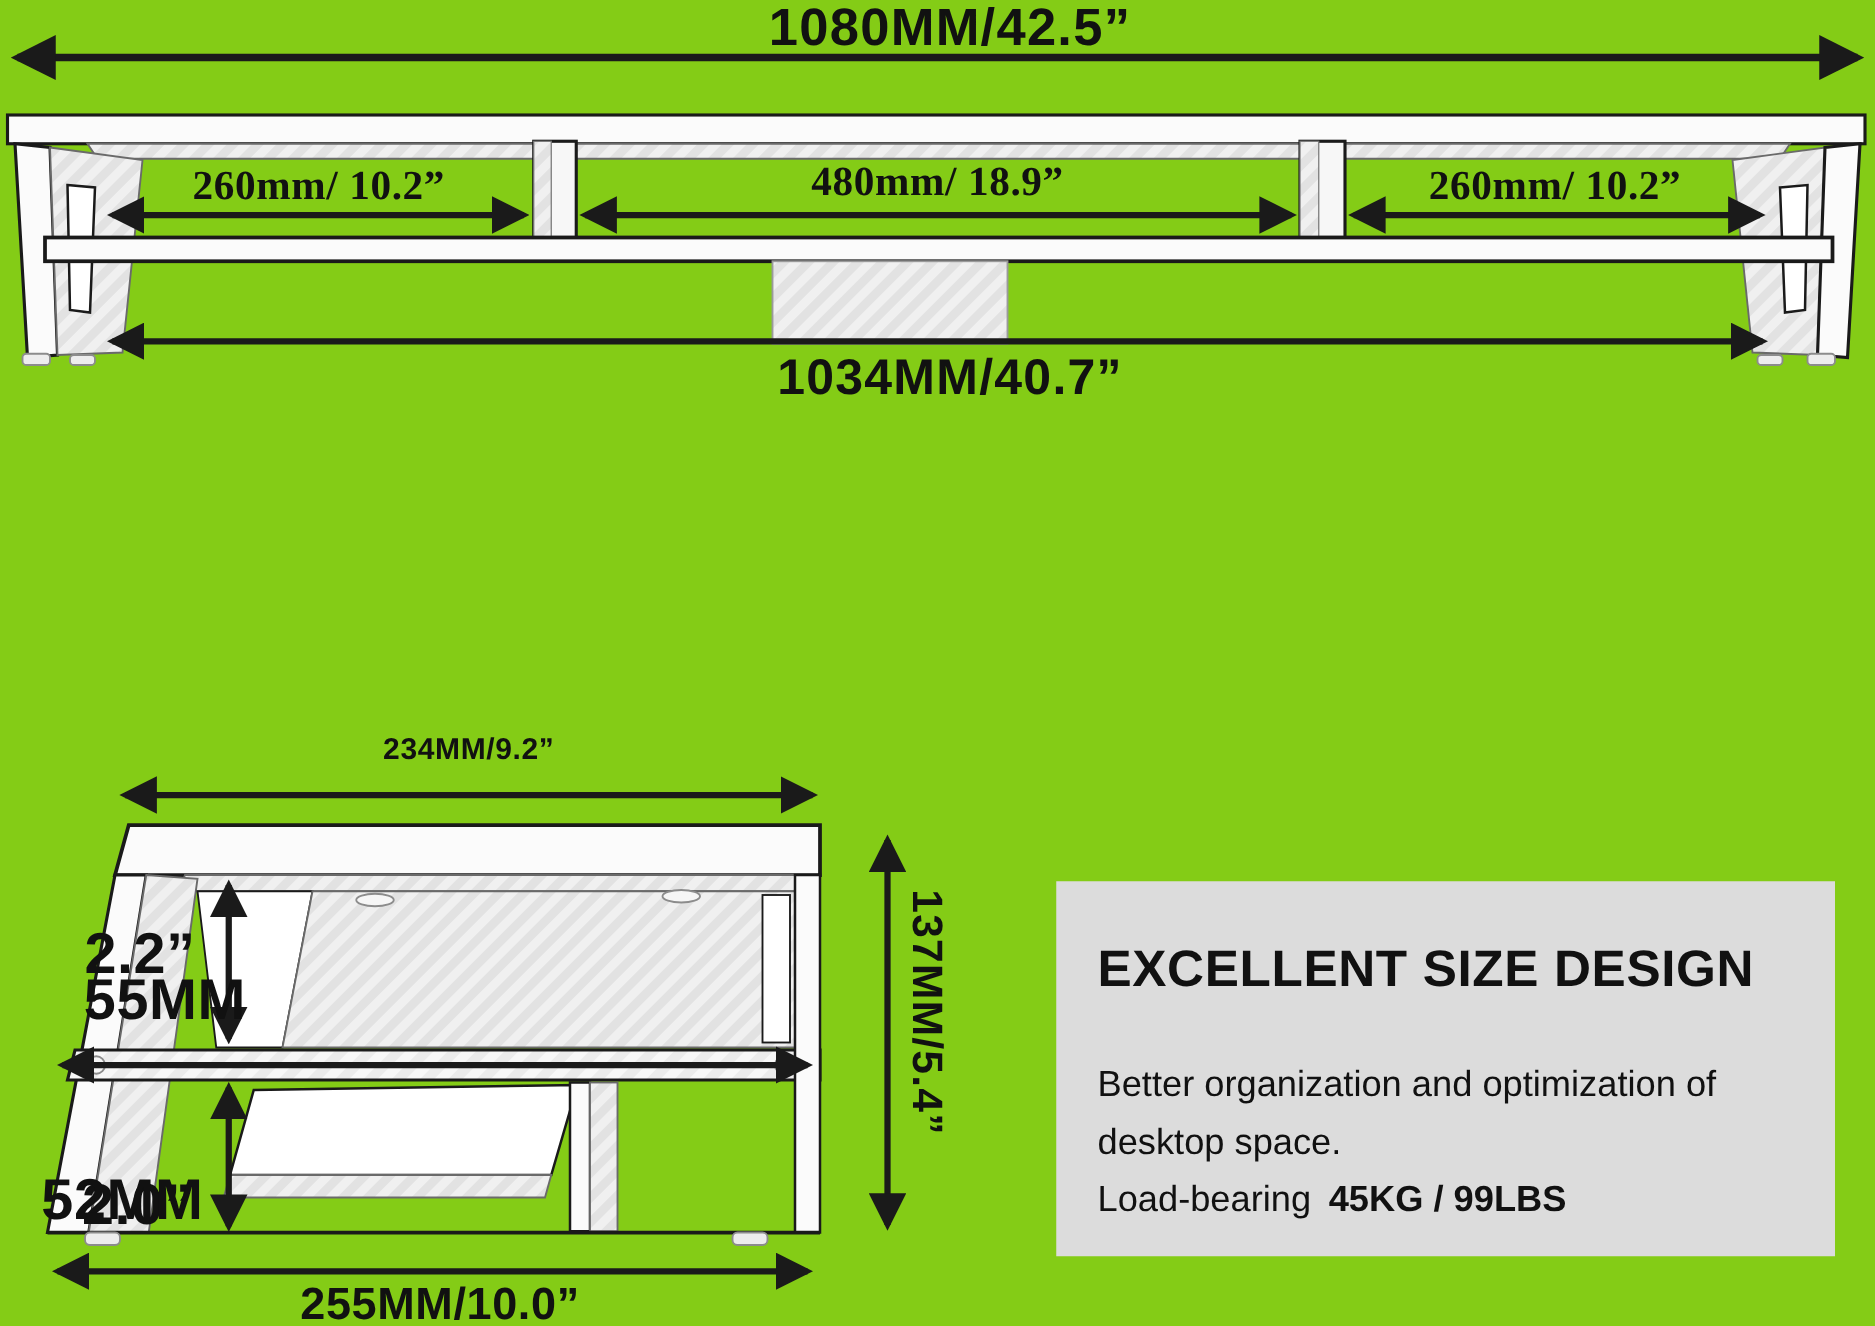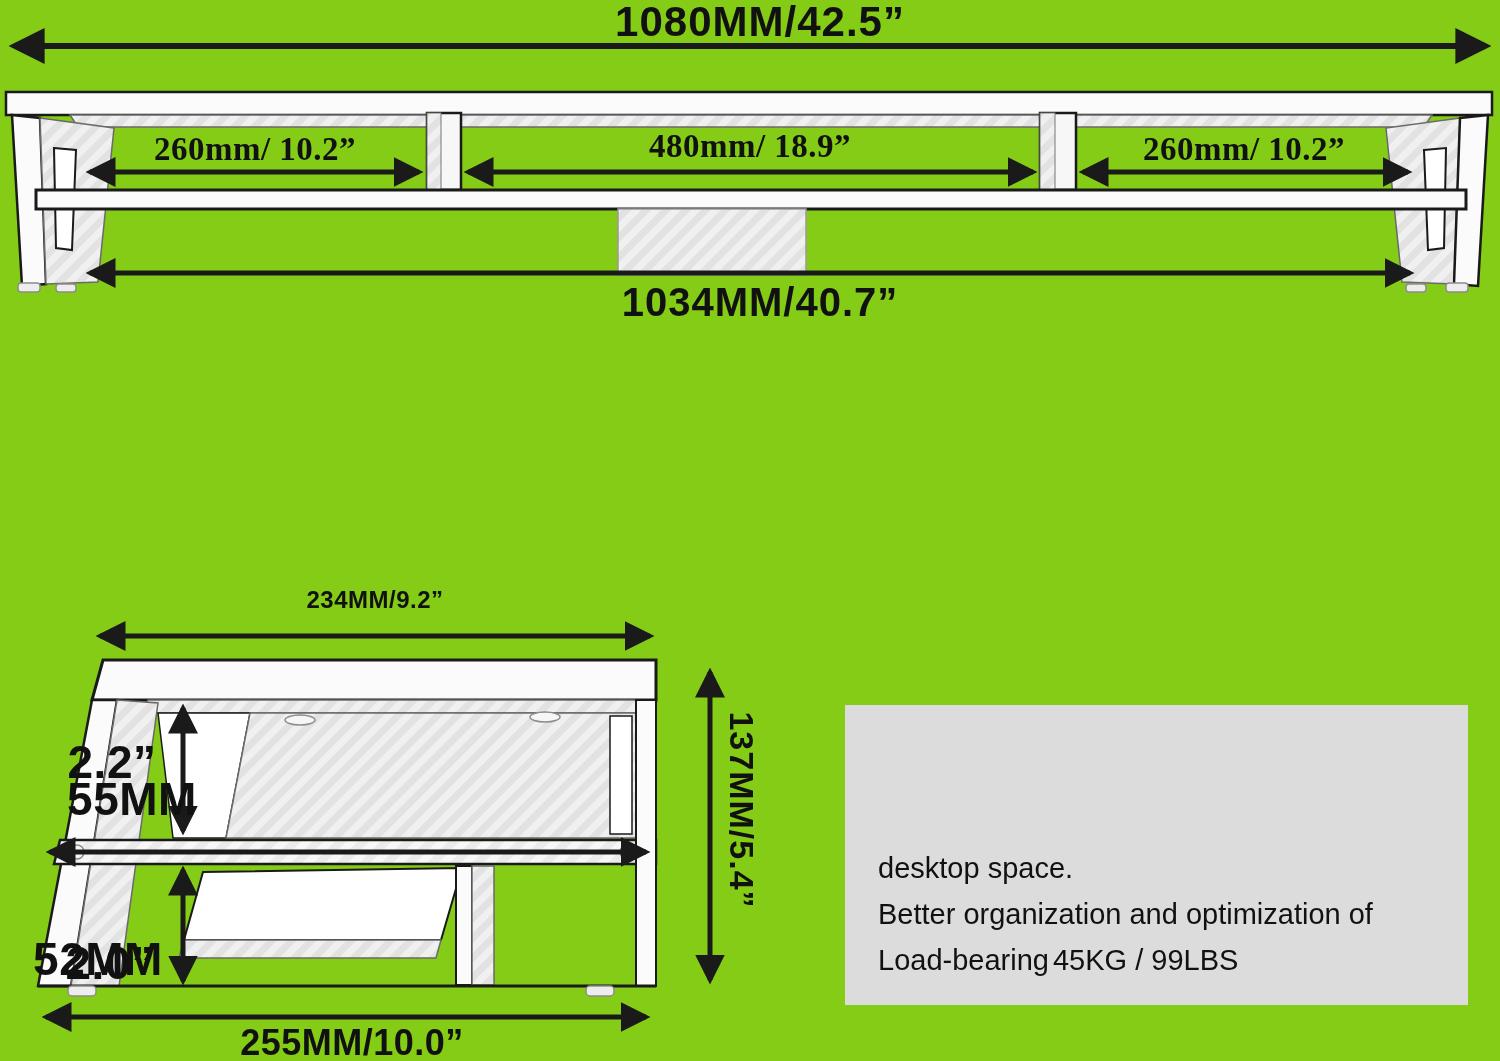--- a/index.html
+++ b/index.html
@@ -34,21 +34,21 @@
   .lbl-md{font-size:33px;font-weight:600;font-family:Liberation Serif, serif;}
   .lbl-side{font-size:46px;}
   .lbl-rot{position:absolute;white-space:nowrap;font-size:34px;font-weight:700;
        letter-spacing:1px;transform:translate(-50%,-50%) rotate(90deg);}
   .info-box{position:absolute;left:845px;top:705px;width:623px;height:300px;
        background:var(--info-box-bg);}
   .info-title{position:absolute;left:33px;top:47px;font-size:41px;font-weight:800;
        letter-spacing:0.5px;white-space:nowrap;}
   .info-body{position:absolute;left:33px;top:140px;font-size:29px;line-height:46px;
        font-weight:400;white-space:nowrap;}
-  .info-bold{font-weight:400;margin-left:4px;}
+  .info-bold{font-weight:700;margin-left:14px;}
 </style>
 </head>
 <body>
 
 <div class="canvas">
 
   <svg class="art" width="1500" height="1061" viewBox="0 0 1500 1061">
     <defs>
       <marker id="ah" viewBox="0 0 10 10" refX="8.5" refY="5" markerWidth="6" markerHeight="6" orient="auto-start-reverse">
         <path d="M0,0 L10,5 L0,10 Z" style="fill:var(--line-color)"></path>
@@ -156,22 +156,23 @@
 
 
   <div class="lbl lbl-side" style="left:110px;top:895px;margin-top:41px;">2.0”</div>
   <div class="lbl lbl-side" style="left:98px;top:932px;">52MM</div>
 
   <div class="lbl lbl-side" style="left:352px;top:1022px;font-size:36px;">255MM/10.0”</div>
 
   <div class="lbl-rot" style="left:741px;top:810px;">137MM/5.4”</div>
 
   <div class="info-box">
+    <div class="info-title">EXCELLENT SIZE DESIGN</div>
     <div class="info-body">
+      <div>Better organization and optimization of</div>
       <div>desktop space.</div>
-      <div>Better organization and optimization of</div>
       <div>
         <span>Load-bearing</span><span class="info-bold">45KG / 99LBS</span>
       </div>
     </div>
   </div>
 
 </div>
 
 </body></html>

